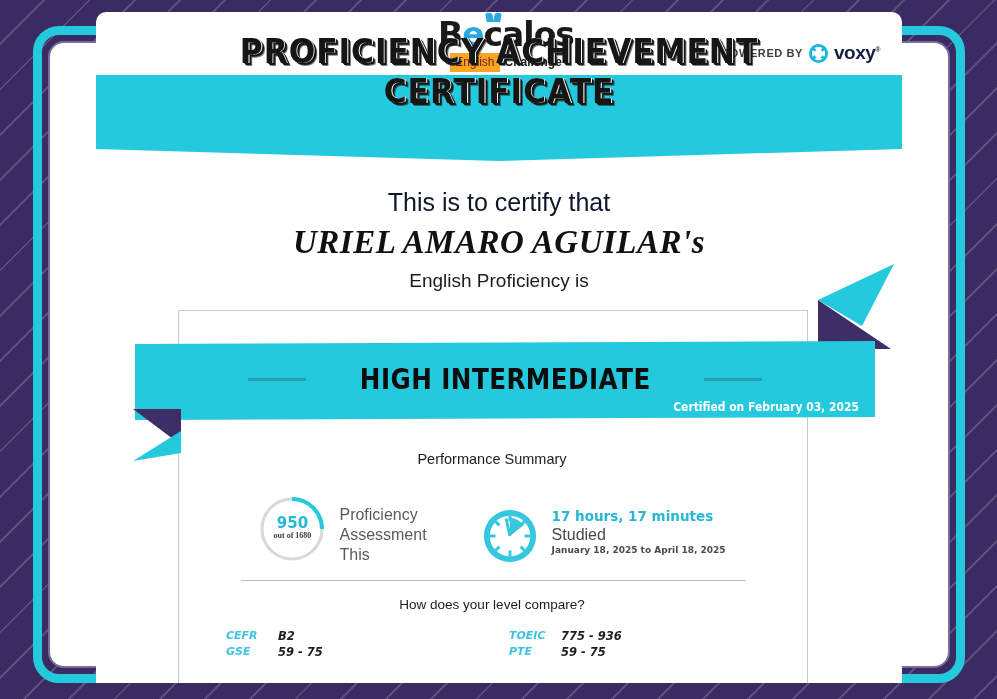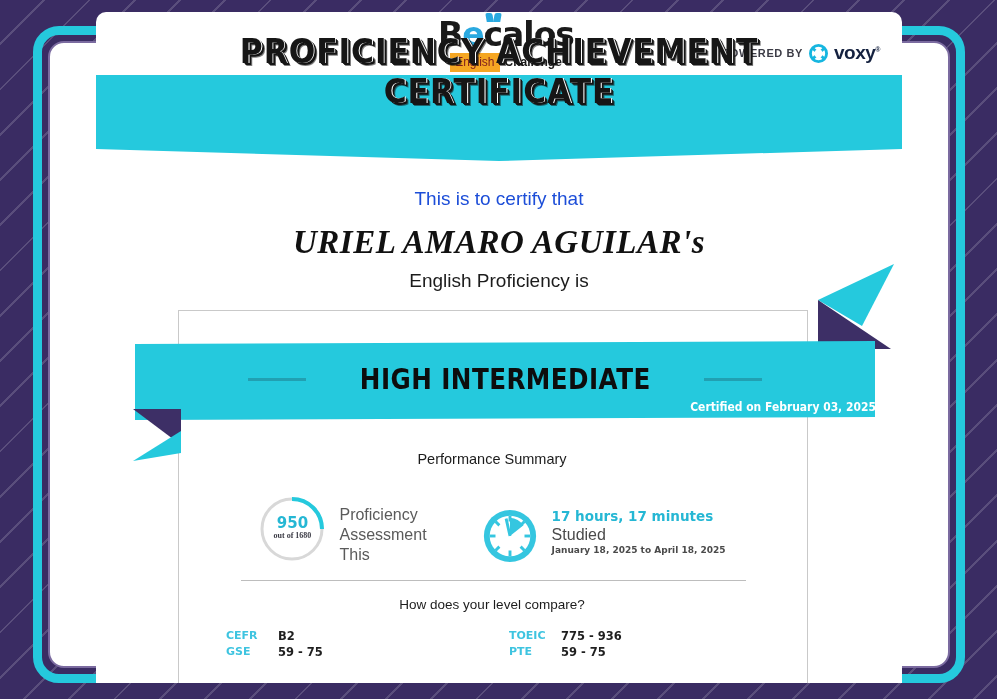--- a/index.html
+++ b/index.html
@@ -100,21 +100,21 @@
     letter-spacing:1px;
     transform:scaleX(0.92);
     text-shadow:
        1px 0 0 #ffffff, 2px 1px 0 #161616,
        3px 2px 0 #161616, 4px 3px 0 rgba(22,22,22,0.55);
   }
 
   
   #certify-line1{
     position:absolute;left:0;top:176px;width:806px;text-align:center;
-    font-size:19px;color:#1d4ed8;
+    font-size:25px;color:#0f172a;
   }
   #student-name{
     position:absolute;left:0;top:212px;width:806px;text-align:center;
     font-family:"Liberation Serif", serif;
     font-size:33px;font-style:italic;font-weight:700;color:#111111;
     letter-spacing:0.5px;
   }
   #certify-line2{
     position:absolute;left:0;top:258px;width:806px;text-align:center;
     font-size:19px;color:#1c1c1c;
@@ -132,21 +132,20 @@
     position:absolute;left:37px;top:75px;width:60px;height:62px;
   }
   #ribbon-tail-right{
     position:absolute;left:710px;top:-70px;width:100px;height:85px;
   }
   #ribbon-main{
     position:absolute;left:39px;top:7px;width:740px;height:79px;
     background:#25c9dd;
     clip-path:polygon(0 3px,740px 0,740px 76px,0 79px);
     box-shadow:0 2px 4px rgba(0,0,0,0.10);
-    padding-left:17px;
   }
   #level-row{
     position:absolute;left:0;top:22px;width:740px;
     display:flex;align-items:center;justify-content:center;gap:34px;
   }
   .rib-dash{width:58px;height:3px;background:#1f8fa0;opacity:.7;}
   #level-text{
     font-family:"DejaVu Sans", sans-serif;
     font-size:28px;font-weight:700;color:#0d0d0d;letter-spacing:0.5px;
     transform:scaleX(0.88);
@@ -198,21 +197,21 @@
   #divider{
     position:absolute;left:145px;top:568px;width:505px;height:1px;
     background:#bdbdbd;
   }
   #compare-title{
     position:absolute;left:82px;top:585px;width:628px;text-align:center;
     font-size:13.5px;color:#1c1c1c;
   }
   #compare-grid{
     position:absolute;left:130px;top:616px;width:560px;height:40px;
-    display:flex;gap:6px;
+    display:flex;gap:6px;font-style:italic;
   }
   .cmp-col{display:flex;flex:1 1 0;gap:0;}
   .cmp-keys{width:52px;}
   .cmp-vals{width:80px;}
   .cmp-key{
     font-size:11px;color:#3ec4e0;font-weight:600;line-height:16px;
     font-family:"DejaVu Sans", sans-serif;
   }
   .cmp-val{
     font-size:11.5px;color:#1f1f1f;font-weight:600;line-height:16px;

